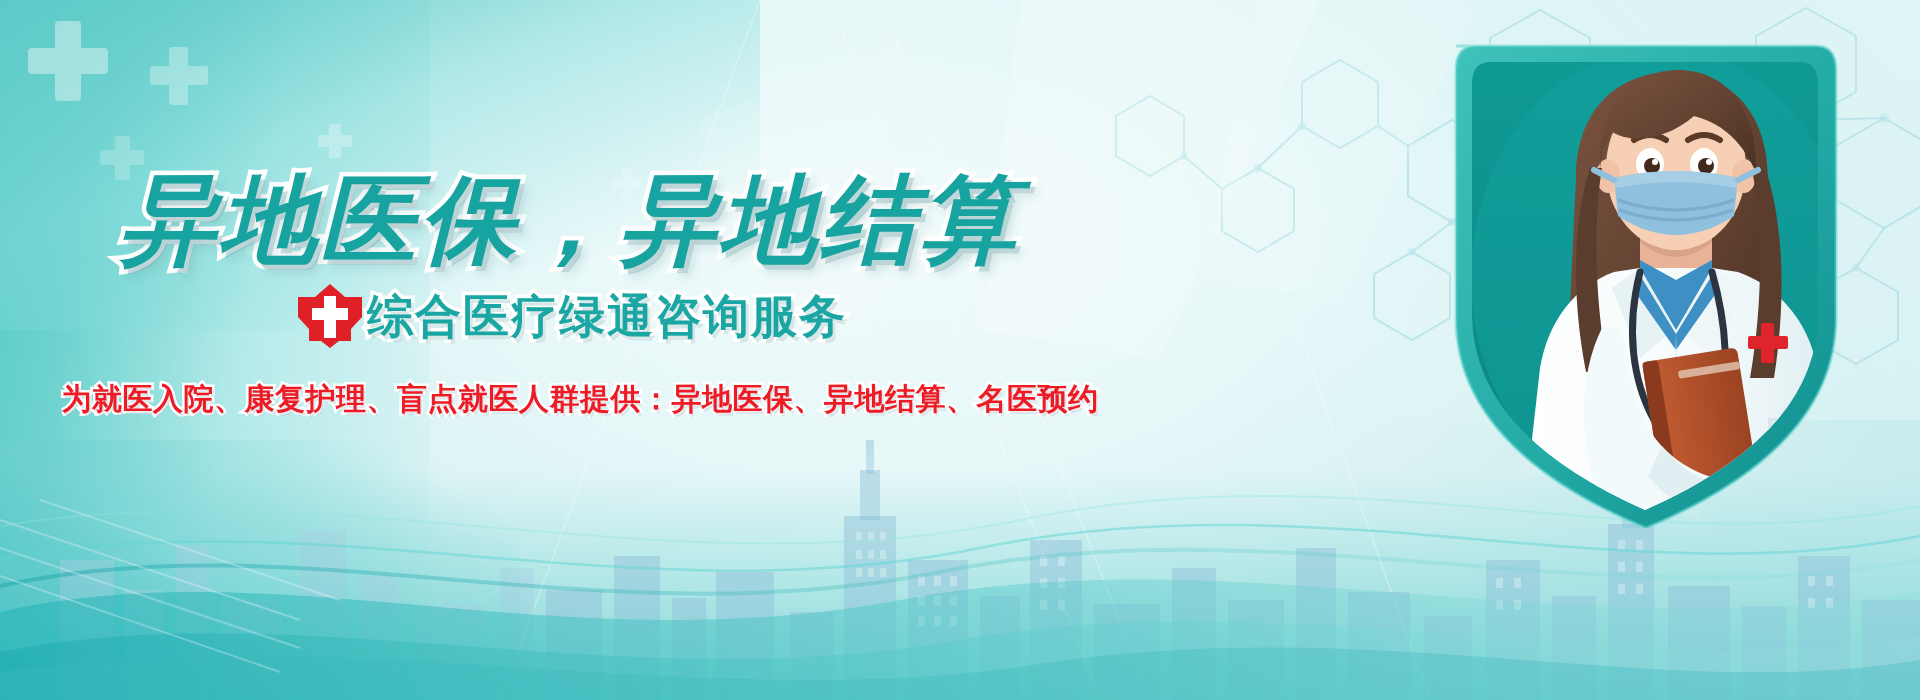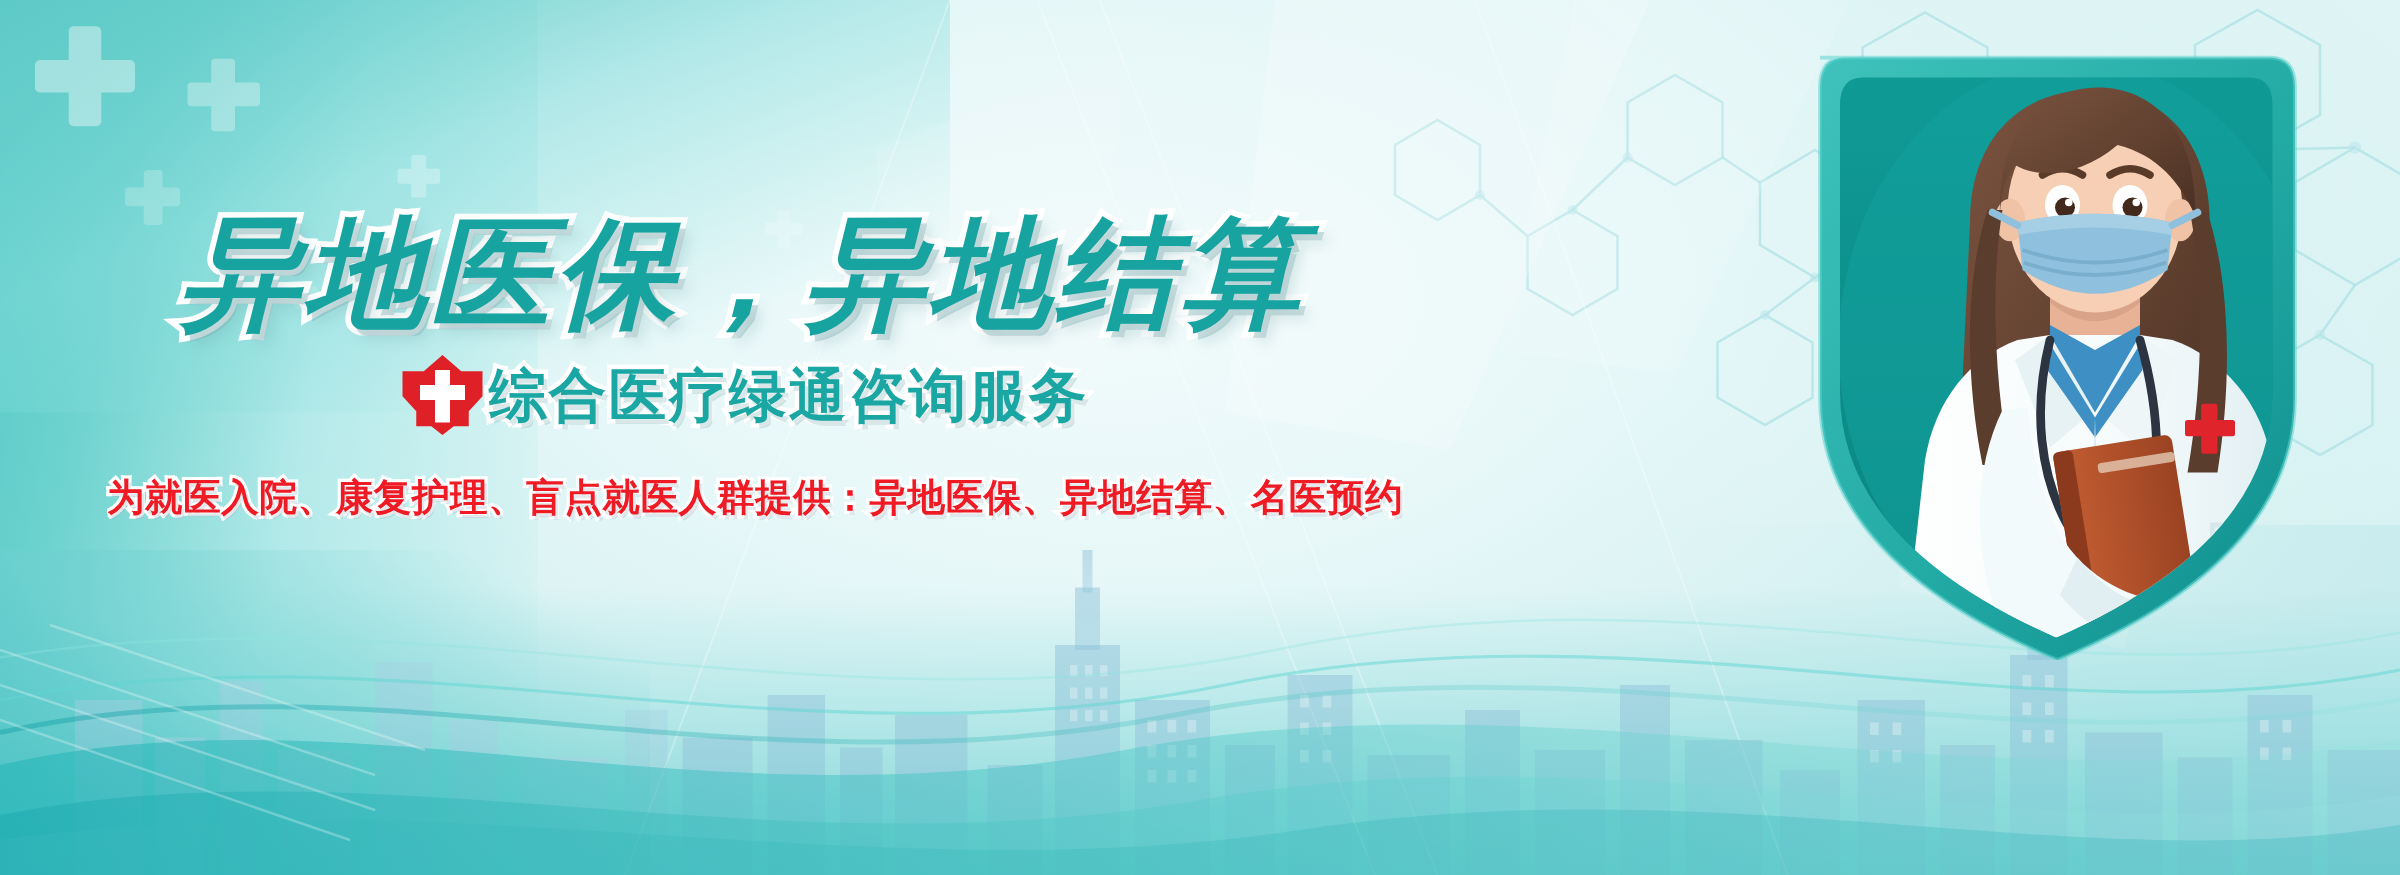--- a/index.html
+++ b/index.html
@@ -32,21 +32,21 @@
     position:absolute;left:0;bottom:0;width:100%;height:230px;
     background:linear-gradient(180deg,rgba(150,226,226,0) 0%,rgba(120,214,214,.38) 45%,rgba(78,197,198,.62) 100%);
   }
   .bg-bottomleft{
     position:absolute;left:0;bottom:0;width:520px;height:260px;
     background:linear-gradient(30deg,#49c0c3 0%,rgba(110,208,208,.5) 45%,rgba(190,236,236,0) 85%);
   }
   svg.deco{position:absolute;inset:0;width:1920px;height:700px;pointer-events:none;}
 
   
-  .content{position:absolute;left:0;top:0;width:1140px;height:700px;margin-left:24px;}
+  .content{position:absolute;left:0;top:0;width:1140px;height:700px;}
 
   .title{
     position:absolute;left:0;top:166px;width:1140px;
     text-align:center;
     font-size:96px;line-height:108px;
     font-weight:bold;font-style:italic;
     letter-spacing:4px;
     color:#17a3a0;
     -webkit-text-stroke:9px #ffffff;
     paint-order:stroke fill;

